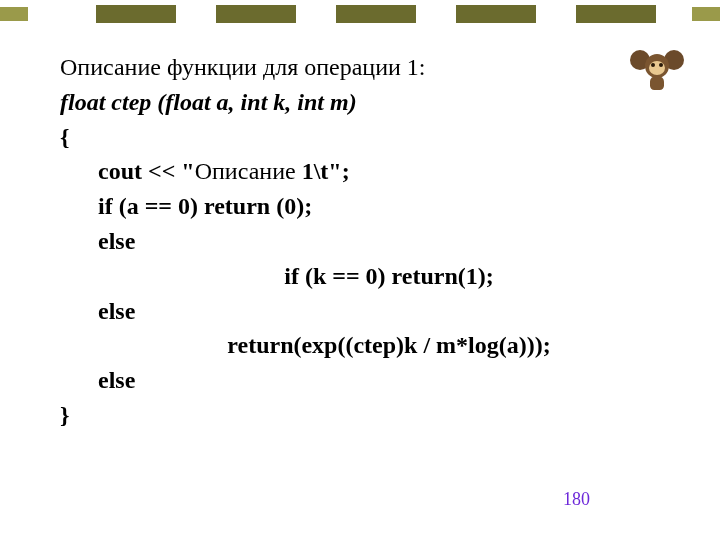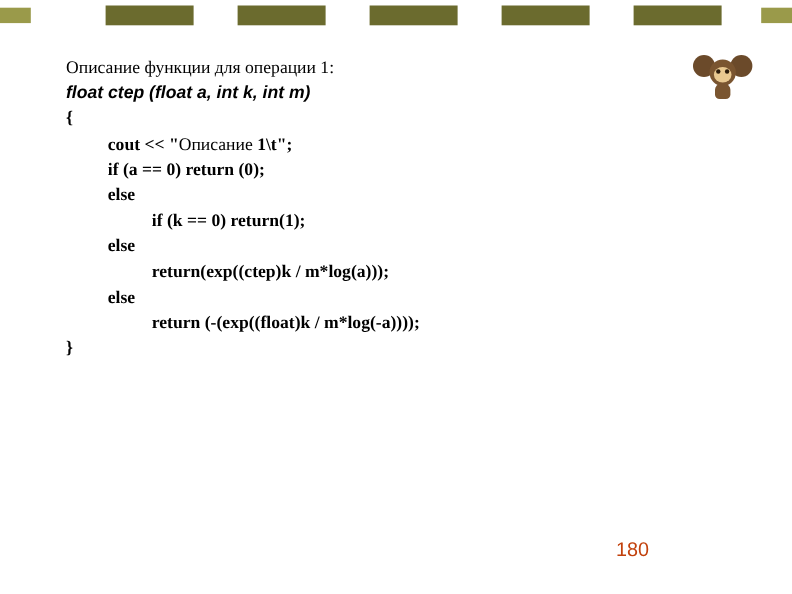--- a/index.html
+++ b/index.html
@@ -27,41 +27,41 @@
   }
   .bar-dark {
     height: 18px;
     background: #6b6b2e;
   }
   .content {
     position: absolute;
     top: 50px;
     left: 60px;
     width: 580px;
-    font-size: 16px;
+    font-size: 24px;
     line-height: 1.45;
     color: #000;
   }
   .signature {
-    font-family: Liberation Sans, sans-serif;
+    font-family: Liberation Serif, serif;
     font-style: italic;
     font-weight: bold;
   }
   .bold {
     font-weight: bold;
   }
   .indent1 { padding-left: 38px; }
-  .indent2 { padding-left: 78px; }
+  .indent2 { padding-left: 78px; text-align: center; }
   .page-num {
     position: absolute;
     bottom: 30px;
     right: 130px;
-    color: #c2410c;
+    color: #6d28d9;
     font-size: 18px;
-    font-family: Liberation Sans, sans-serif;
+    font-family: Liberation Serif, serif;
   }
   .mascot {
     position: absolute;
     top: 48px;
     right: 42px;
     width: 42px;
     height: 42px;
   }
   .mascot .ear {
     position: absolute;
@@ -136,17 +136,16 @@
   <div>Описание функции для операции 1:</div>
   <div class="signature">float  ctep (float  a, int  k, int  m)</div>
   <div class="bold">{</div>
   <div class="bold indent1"><span>cout &lt;&lt; "</span><span style="font-weight:normal">Описание</span><span> 1\t";</span></div>
   <div class="bold indent1">if (a == 0)        return (0);</div>
   <div class="bold indent1">else</div>
   <div class="bold indent2">if (k == 0)	return(1);</div>
   <div class="bold indent1">else</div>
   <div class="bold indent2">return(exp((ctep)k / m*log(a)));</div>
   <div class="bold indent1">else</div>
-  <div class="bold indent2">return (-(exp((float)k / m*log(-a))));</div>
   <div class="bold">}</div>
 </div>
 
 <div class="page-num">180</div>
 
 </body></html>

